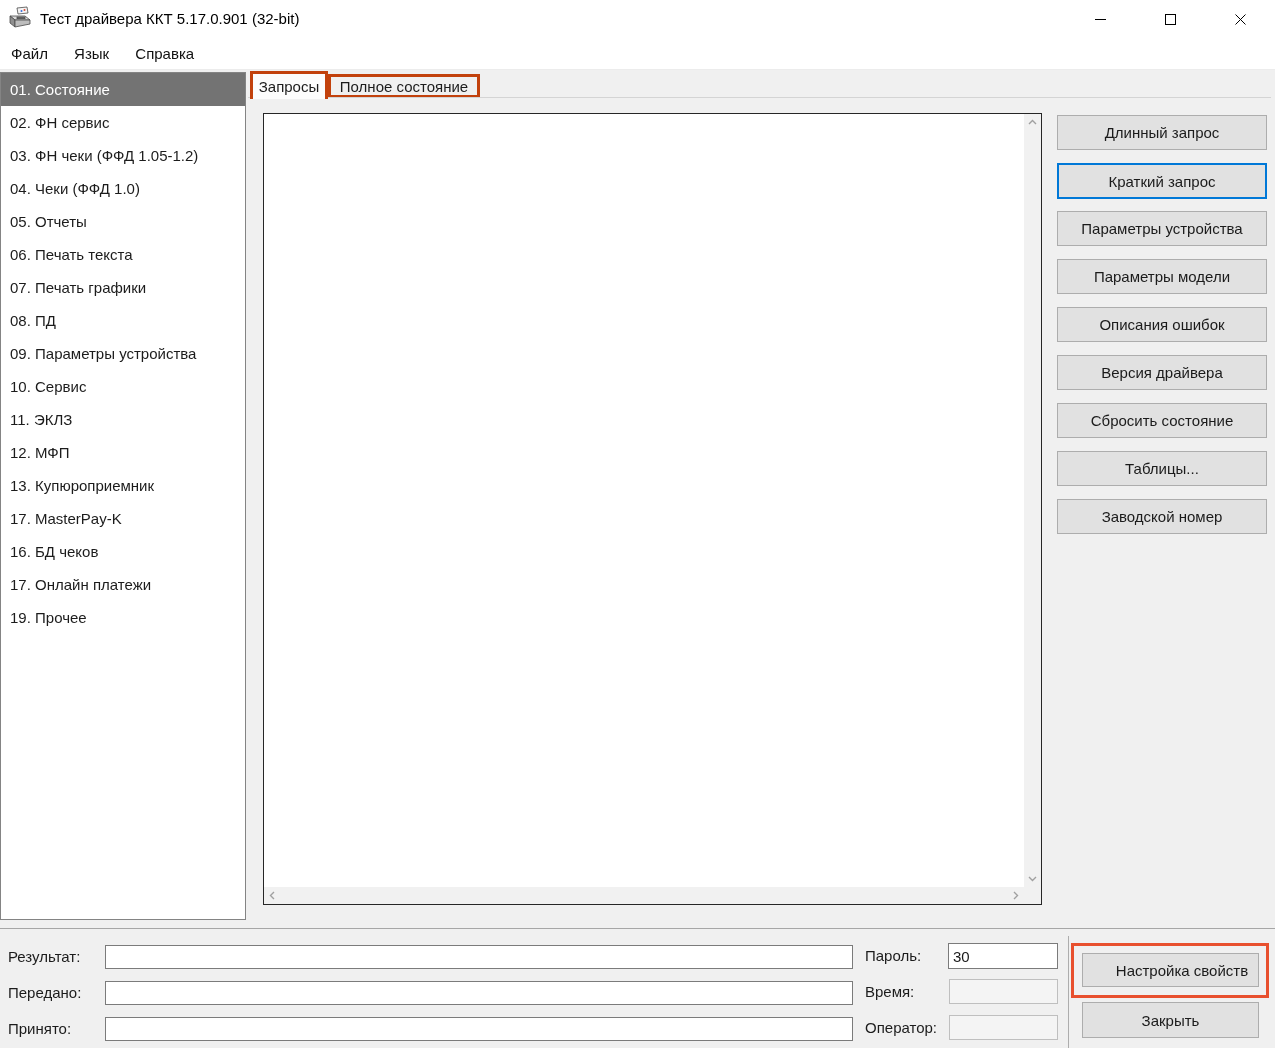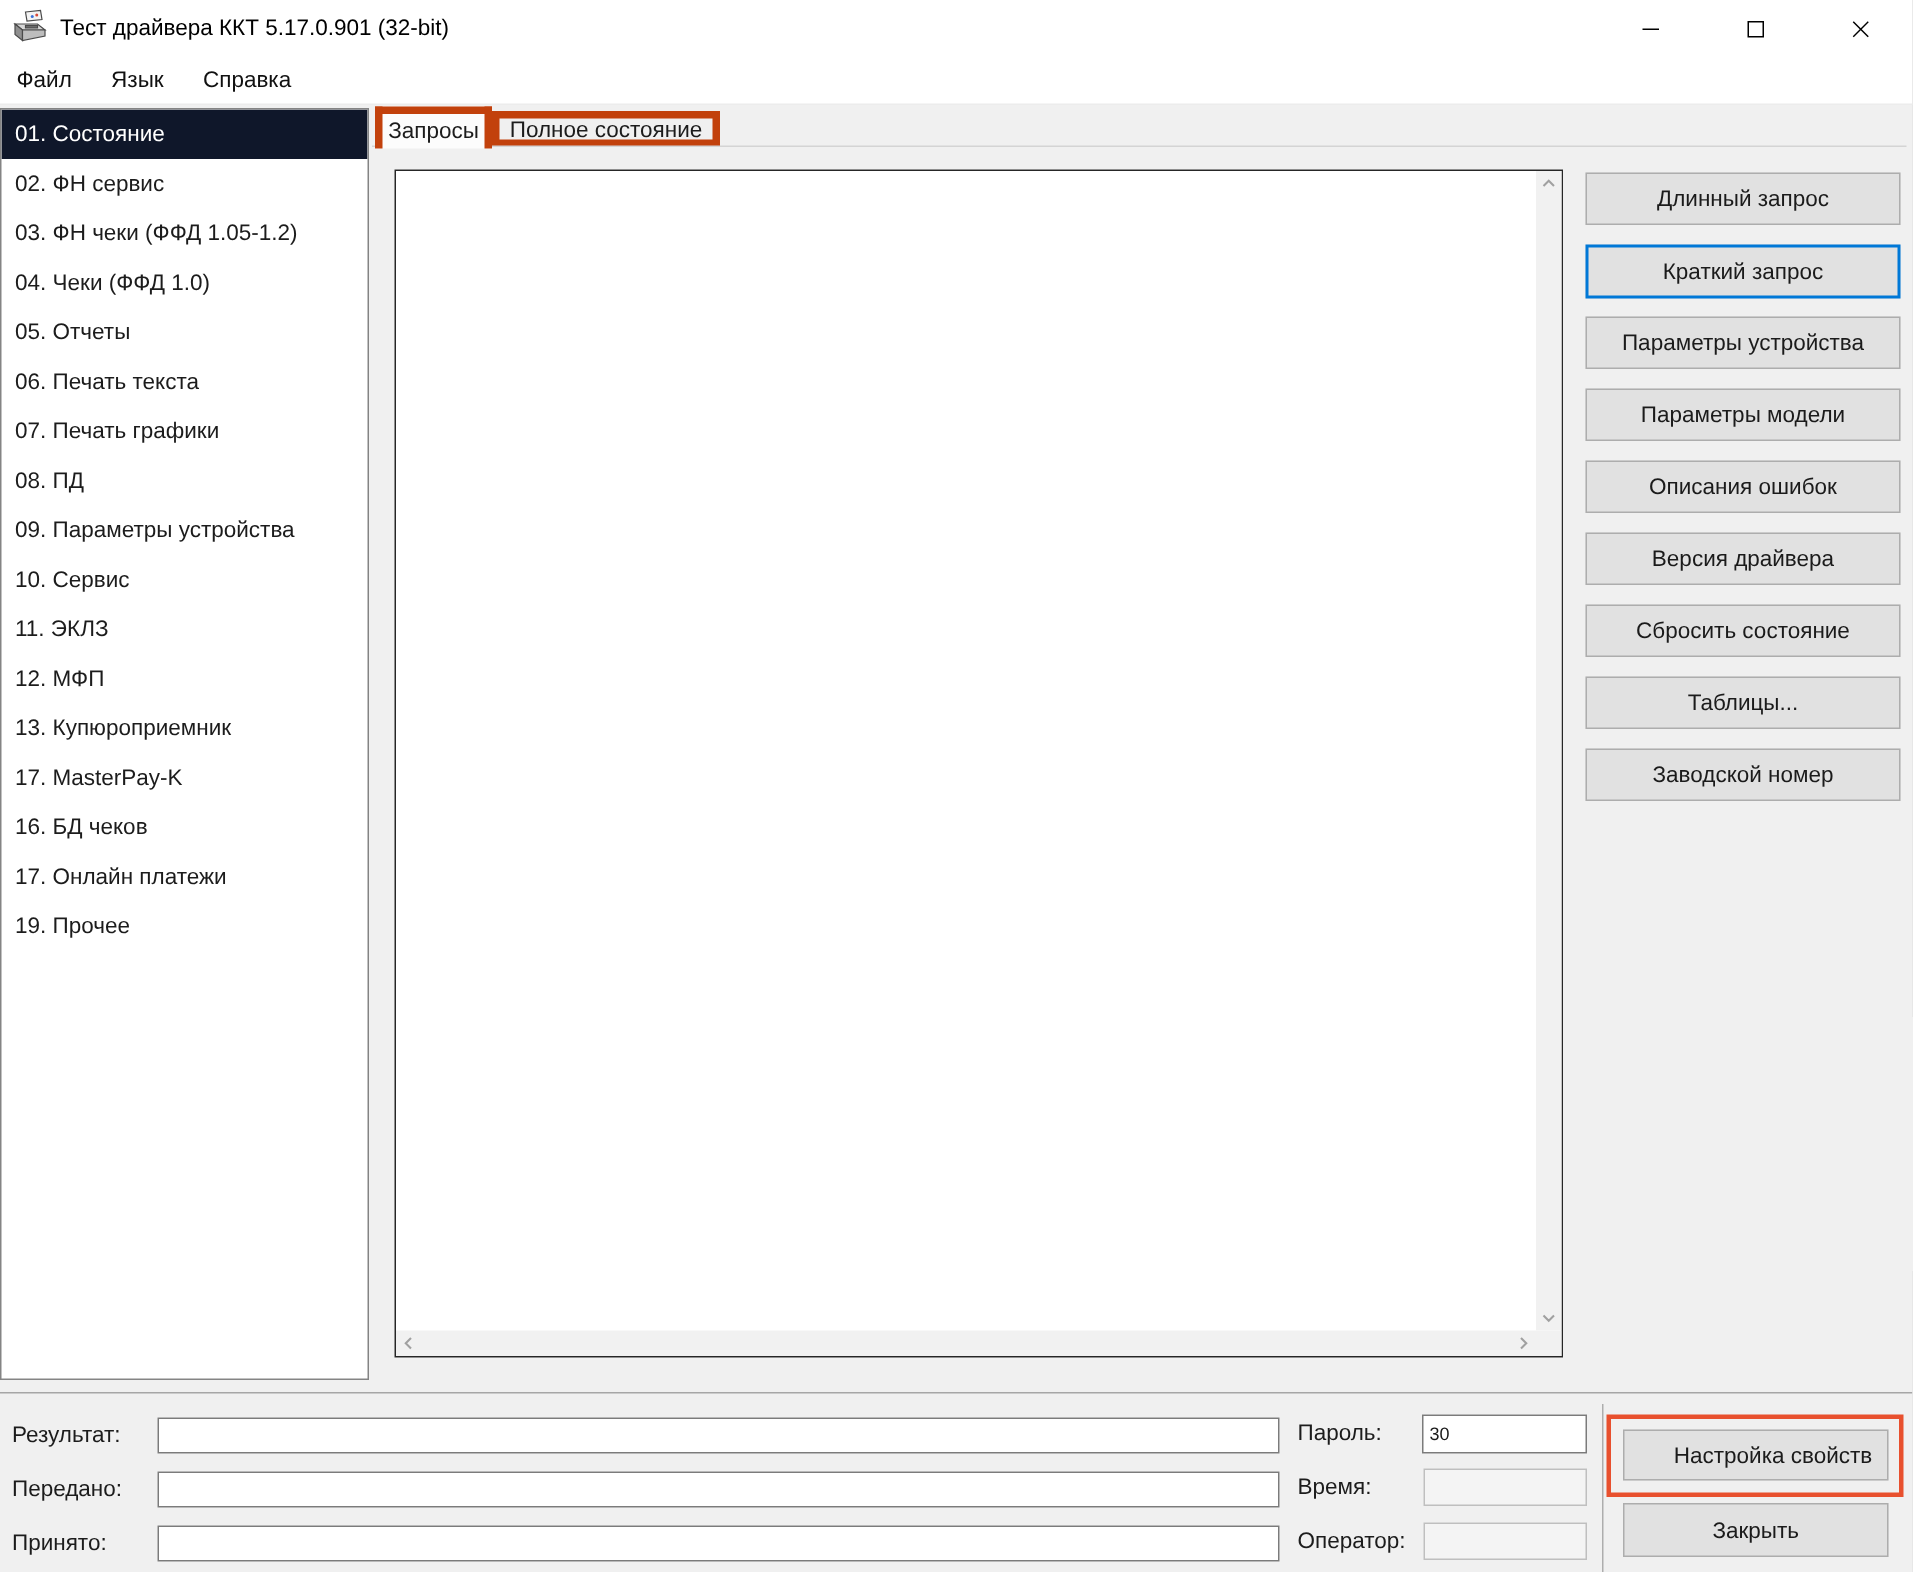--- a/index.html
+++ b/index.html
@@ -17,25 +17,25 @@
   
   .menubar{position:absolute;left:0;top:38px;width:1275px;height:32px;background:#ffffff;
            border-bottom:1px solid #ececec;box-sizing:border-box;}
   .menu-item{display:inline-block;height:31px;line-height:31px;padding:0 11px;color:#111;}
   .menu-item:first-child{margin-left:0;}
 
   
   .sidebar{position:absolute;left:0px;top:72px;width:246px;height:848px;background:#ffffff;
            border:1px solid #848484;box-sizing:border-box;overflow:hidden;}
   .side-item{height:33px;line-height:33px;padding-left:9px;color:#1c1c1c;white-space:nowrap;}
-  .side-item.selected{background:#0f172a;color:#ffffff;}
+  .side-item.selected{background:#737373;color:#ffffff;}
 
   
   .tab{position:absolute;box-sizing:border-box;display:flex;align-items:center;justify-content:center;
-       border:5px solid #c2410c;color:#1c1c1c;text-align:right;}
+       border:3px solid #c2410c;color:#1c1c1c;text-align:right;}
   .tab.active{left:250px;top:71px;width:78px;height:28px;background:#fcfcfc;border-bottom:none;z-index:3;}
   .tab.inactive{left:328px;top:74px;width:152px;height:24px;background:#f0f0f0;}
   .tabpage-edge{position:absolute;left:248px;top:97px;width:1023px;height:1px;background:#d4d4d4;z-index:1;}
 
   
   .memo{position:absolute;left:263px;top:113px;width:779px;height:792px;background:#ffffff;
         border:1px solid #262626;box-sizing:border-box;z-index:2;}
   .memo-text{position:absolute;left:4px;top:3px;right:22px;bottom:22px;white-space:pre-wrap;}
   .vscroll{position:absolute;top:0;right:0;width:17px;bottom:17px;background:#f1f1f1;}
   .hscroll{position:absolute;left:0;right:17px;bottom:0;height:17px;background:#f1f1f1;}
@@ -48,21 +48,21 @@
   .btn{position:absolute;box-sizing:border-box;background:#e1e1e1;border:1px solid #adadad;
        display:flex;align-items:center;justify-content:center;color:#1b1b1b;font-size:15px;
        white-space:nowrap;cursor:default;}
   .action{left:1057px;width:210px;height:35px;}
   .action.focused{border:2px solid #0078d7;}
 
   
   .footer-sep{position:absolute;left:0;top:928px;width:1275px;height:1px;background:#a6a6a6;}
   .flabel{position:absolute;color:#1c1c1c;white-space:nowrap;}
   .field{position:absolute;box-sizing:border-box;background:#ffffff;border:1px solid #7b7b7b;
-         font-family:"Liberation Sans",sans-serif;font-size:12px;color:#1a1a1a;padding:0 4px;outline:none;}
+         font-family:"Liberation Sans",sans-serif;font-size:15px;color:#1a1a1a;padding:0 4px;outline:none;}
   .field.disabled{background:#f4f4f4;border:1px solid #bfbfbf;}
   .vdivider{position:absolute;left:1068px;top:936px;width:1px;height:112px;background:#adadad;}
   .annotation{position:absolute;left:1071px;top:943px;width:198px;height:55px;box-sizing:border-box;
               border:3px solid #e8502e;z-index:5;pointer-events:none;}
   .btn.settings{left:1082px;top:953px;width:177px;height:34px;z-index:4;padding-left:23px;}
   .btn.closebtn{left:1082px;top:1002px;width:177px;height:36px;}
 </style>
 </head>
 <body>
 

